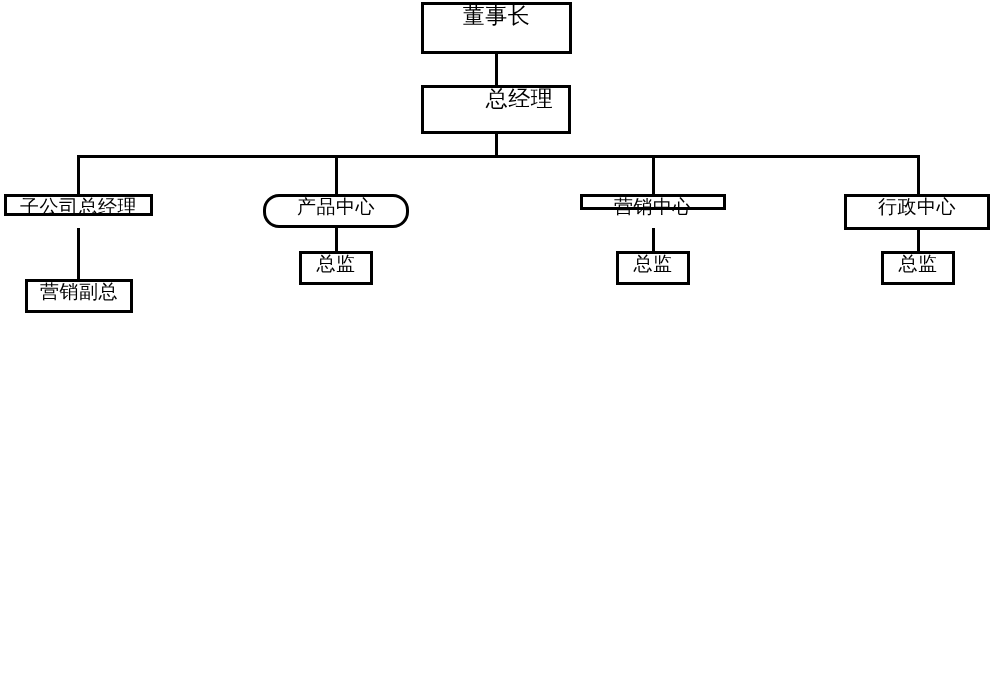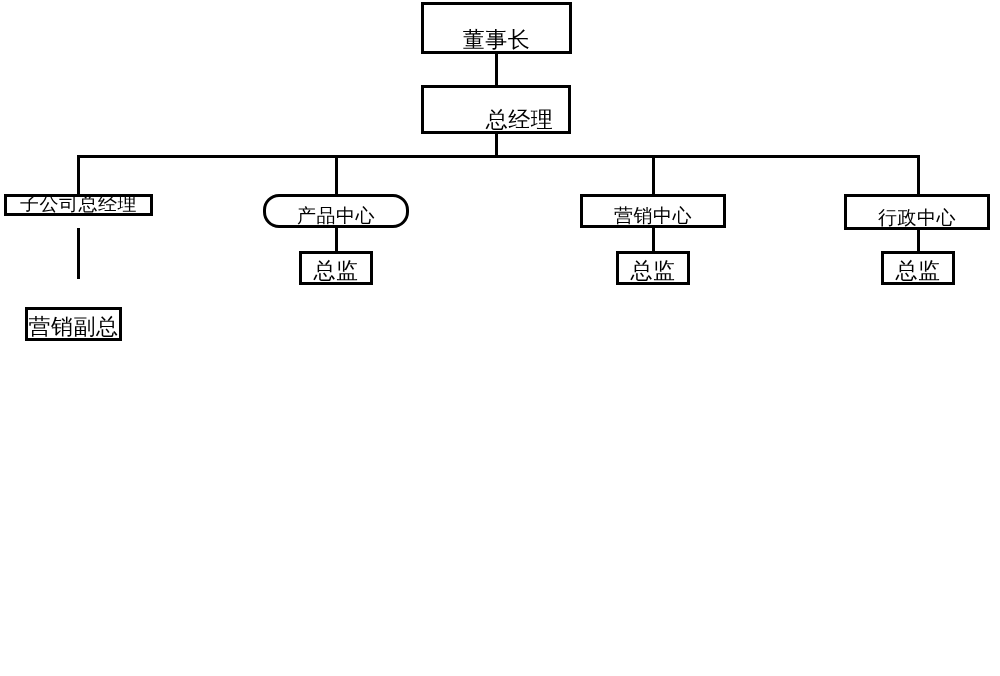--- a/index.html
+++ b/index.html
@@ -15,36 +15,36 @@
     background: #ffffff;
     font-family: "Liberation Sans", "DejaVu Sans", sans-serif;
     overflow: hidden;
   }
   .node {
     position: absolute;
     box-sizing: border-box;
     background: #ffffff;
     border: 3px solid #000000;
     display: flex;
-    align-items: flex-end;
+    align-items: flex-start;
     justify-content: center;
     color: #000000;
     letter-spacing: 0.5px;
     white-space: nowrap;
     z-index: 3;
   }
   .node .label {
     display: block;
     line-height: 1;
   }
   
   .node.lvl1 { font-size: 22px; }
   .node.lvl2 { font-size: 22px; }
   .node.lvl3 { font-size: 19px; }
-  .node.lvl4 { font-size: 22px; }
+  .node.lvl4 { font-size: 19px; }
 
   .conn {
     position: absolute;
     background: #000000;
     z-index: 1;
   }
   .conn.v { width: 3px; }
   .conn.h { height: 3px; }
 </style>
 </head>
@@ -83,29 +83,29 @@
   </div>
 
   <div class="node lvl3" style="left:4px; top:194px; width:149px; height:22px;">
     <span class="label">子公司总经理</span>
   </div>
 
   <div class="node lvl3" style="left:263px; top:194px; width:146px; height:34px;border-radius:16px;">
     <span class="label">产品中心</span>
   </div>
 
-  <div class="node lvl3" style="left:580px; top:194px; width:146px; height:34px;">
+  <div class="node lvl3" style="left:580px; top:194px; width:146px; height:16px;">
     <span class="label">营销中心</span>
   </div>
 
   <div class="node lvl3" style="left:844px; top:194px; width:146px; height:36px;">
     <span class="label">行政中心</span>
   </div>
 
-  <div class="node lvl4" style="left:25px; top:279px; width:97px; height:34px;margin-top:28px;">
+  <div class="node lvl4" style="left:25px; top:279px; width:108px; height:34px;">
     <span class="label">营销副总</span>
   </div>
 
   <div class="node lvl4" style="left:299px; top:251px; width:74px; height:34px;">
     <span class="label">总监</span>
   </div>
 
   <div class="node lvl4" style="left:616px; top:251px; width:74px; height:34px;">
     <span class="label">总监</span>
   </div>

